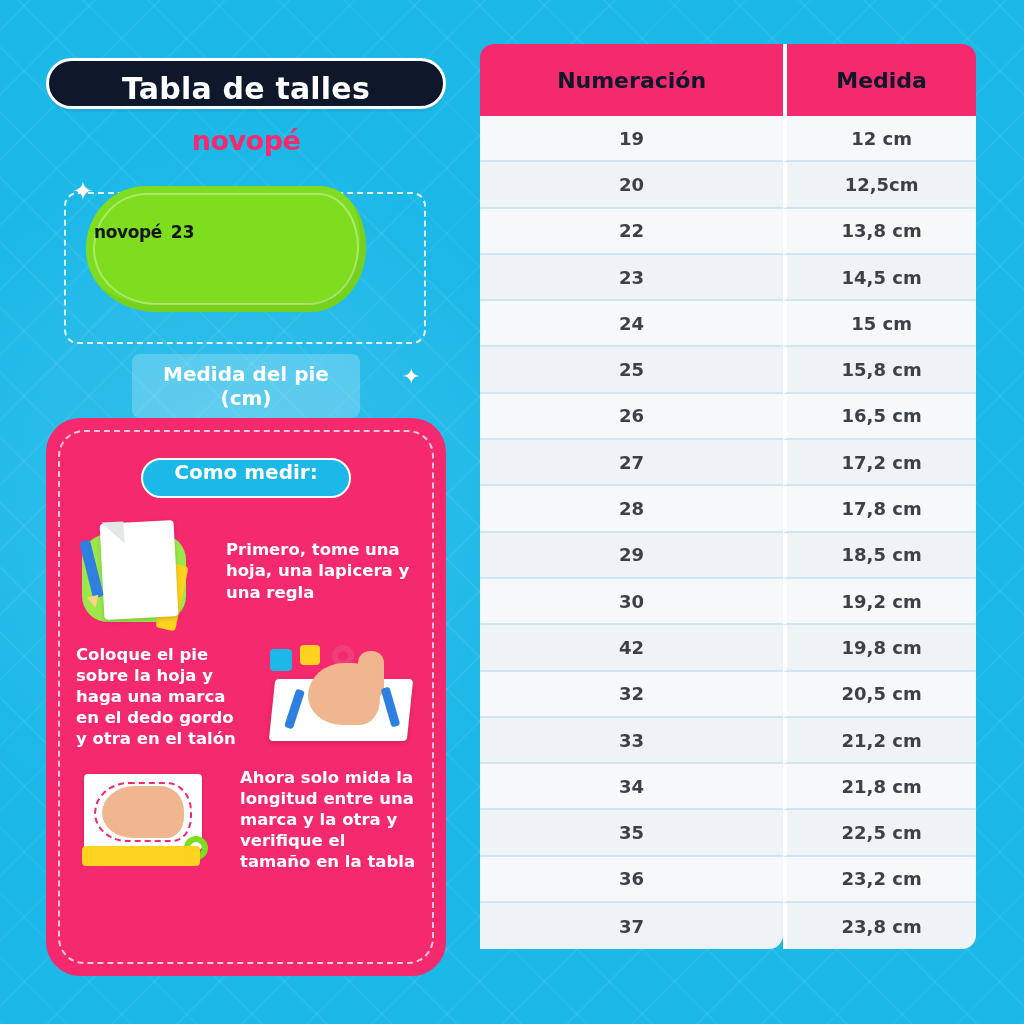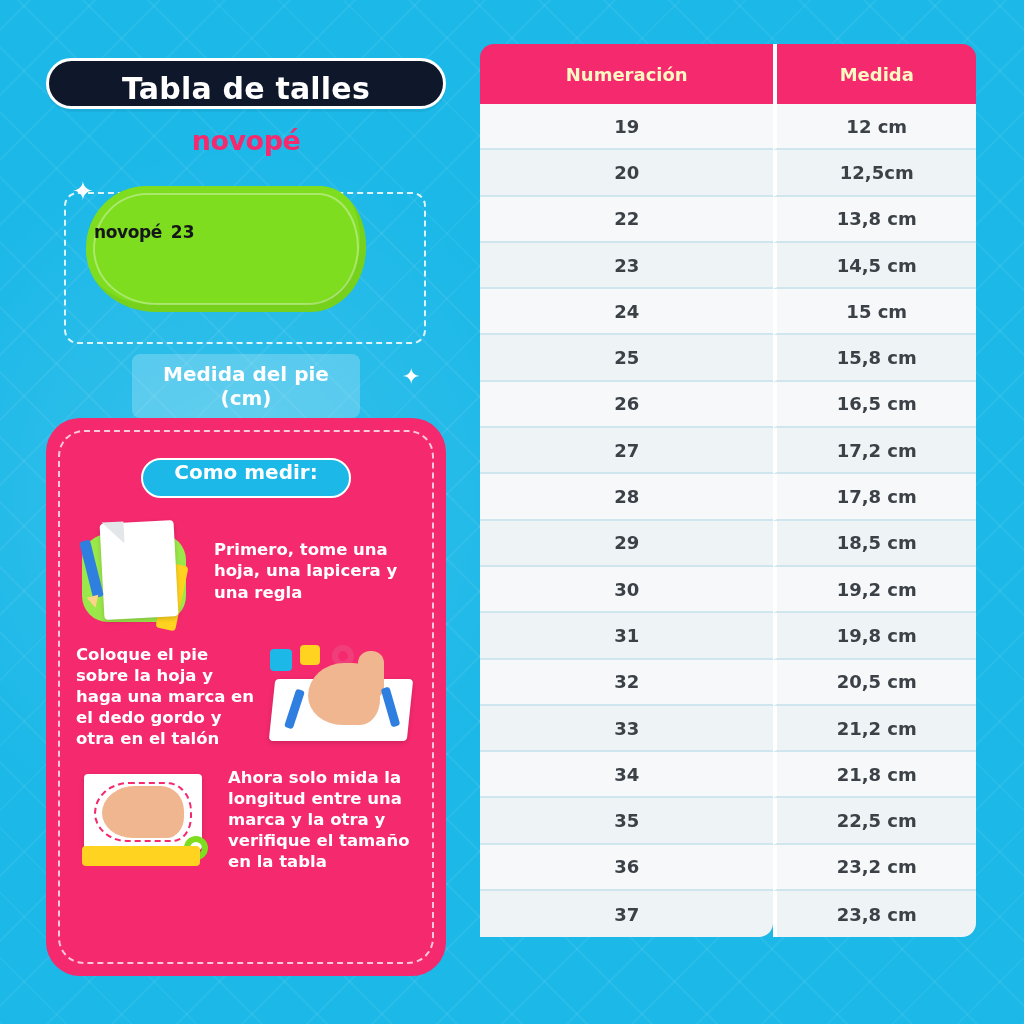--- a/index.html
+++ b/index.html
@@ -131,21 +131,21 @@
     width: 210px;
     margin: 6px auto 0 auto;
     background: #1bb8e8;
     border: 2px solid #ffffff;
     border-radius: 22px;
     height: 40px;
     display: flex; justify-content: center;
   }
   .howto-pill span { color: #ffffff; font-size: 20px; font-weight: bold; }
 
-  .step { display: flex; align-items: center; gap: 10px; margin-top: 14px; }
+  .step { display: flex; align-items: center; gap: 22px; margin-top: 14px; }
   .step-text {
     color: #ffffff;
     font-size: 16.5px;
     font-weight: bold;
     line-height: 1.28;
   }
   .step-img { flex: none; position: relative; }
 
   
   .ill1 { width: 128px; height: 118px; }
@@ -181,24 +181,24 @@
     left: 480px; top: 44px;
     width: 496px;
   }
   .table {
     width: 100%;
     border-collapse: separate;
     border-spacing: 0;
   }
   .table th {
     background: #f5296e;
-    color: #fef9c3;
-    font-size: 18px;
-    font-weight: bold;
-    height: 60px;
+    color: #0f172a;
+    font-size: 22px;
+    font-weight: bold;
+    height: 72px;
     text-align: center;
   }
   .table th.col-a { border-radius: 14px 0 0 0; }
   .table th.col-b { border-radius: 0 14px 0 0; border-left: 4px solid #ffffff; }
   .table td {
     height: 46.3px;
     text-align: center;
     font-size: 18px;
     font-weight: bold;
     color: #3b4147;
@@ -336,21 +336,21 @@
           </tr>
           <tr>
             <td class="cell-a">29</td>
             <td class="cell-b">18,5 cm</td>
           </tr>
           <tr>
             <td class="cell-a">30</td>
             <td class="cell-b">19,2 cm</td>
           </tr>
           <tr>
-            <td class="cell-a">31</td>
+            <td class="cell-a">42</td>
             <td class="cell-b">19,8 cm</td>
           </tr>
           <tr>
             <td class="cell-a">32</td>
             <td class="cell-b">20,5 cm</td>
           </tr>
           <tr>
             <td class="cell-a">33</td>
             <td class="cell-b">21,2 cm</td>
           </tr>

